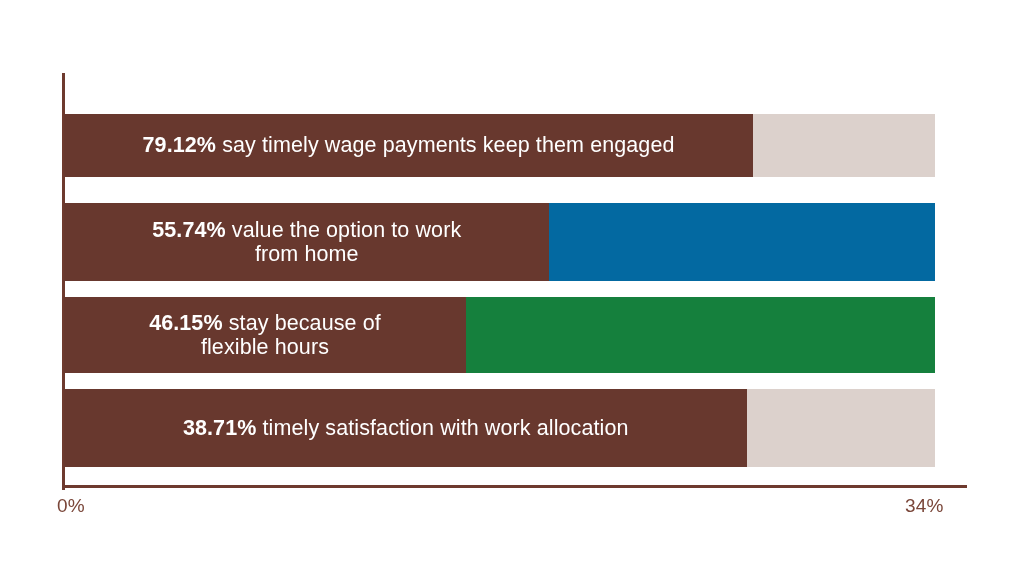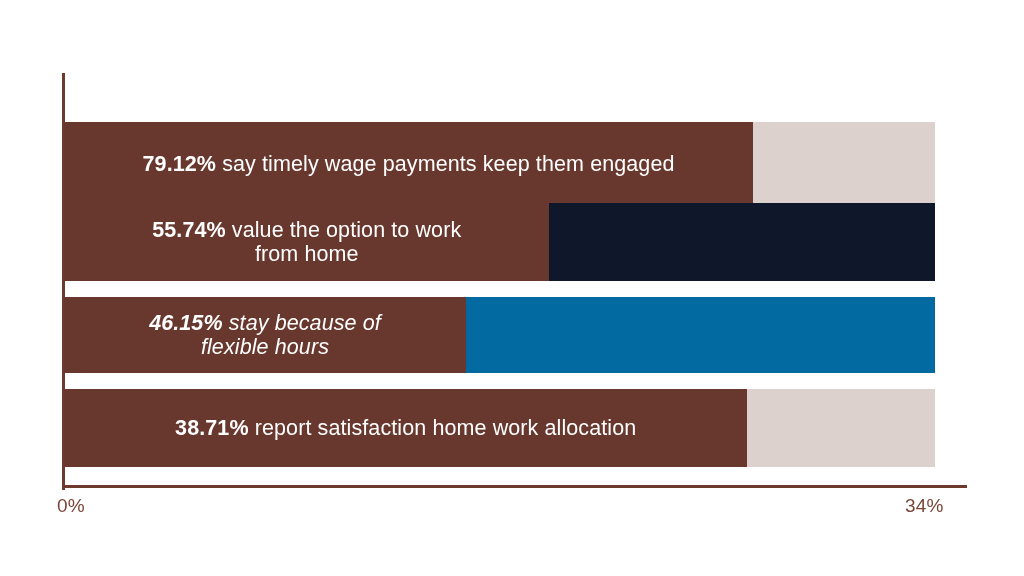--- a/index.html
+++ b/index.html
@@ -48,21 +48,21 @@
     width: 871px;
     height: 353px;
   }
 
   .bar-row {
     position: absolute;
     left: 0;
     width: 871px;
     background: #DCD1CC;
   }
-  .bar-row.r0 { top: 8px;   height: 84px; }
+  .bar-row.r0 { top: 0px;   height: 63px; }
   .bar-row.r1 { top: 89px;  height: 78px; }
   .bar-row.r2 { top: 183px; height: 76px; }
   .bar-row.r3 { top: 275px; height: 78px; }
 
   .bar-fill {
     position: absolute;
     left: 0;
     top: 0;
     height: 100%;
     background: #68382E;
@@ -124,45 +124,45 @@
 
     <div class="bar-row r0" style="background: rgb(220, 209, 204);">
       <div class="bar-fill" style="width: 79.12%; background: rgb(104, 56, 46);"></div>
       <div class="label-wrap" style="left: 0%; width: 79.12%;">
         <div class="bar-label" style="color: rgb(255, 255, 255);">
           <span><span class="pct">79.12%</span><span> say timely wage payments keep them engaged</span></span>
         </div>
       </div>
     </div>
 
-    <div class="bar-row r1" style="background: #0f172a;">
+    <div class="bar-row r1" style="background: #0369a1;">
       <div class="bar-fill" style="width: 55.74%; background: rgb(104, 56, 46);"></div>
       <div class="label-wrap" style="left: 0%; width: 55.74%;">
         <div class="bar-label" style="color: rgb(255, 255, 255);">
           <span><span class="pct">55.74%</span><span> value the option to work
 from home</span></span>
         </div>
       </div>
     </div>
 
-    <div class="bar-row r2" style="background: #0369a1; font-style: italic;">
+    <div class="bar-row r2" style="background: #15803d;">
       <div class="bar-fill" style="width: 46.15%; background: rgb(104, 56, 46);"></div>
       <div class="label-wrap" style="left: 0%; width: 46.15%;">
         <div class="bar-label" style="color: rgb(255, 255, 255);">
           <span><span class="pct">46.15%</span><span> stay because of
 flexible hours</span></span>
         </div>
       </div>
     </div>
 
     <div class="bar-row r3" style="background: rgb(220, 209, 204);">
       <div class="bar-fill" style="width: 78.47%; background: rgb(104, 56, 46);"></div>
       <div class="label-wrap" style="left: 0%; width: 78.47%;">
         <div class="bar-label" style="color: rgb(255, 255, 255);">
-          <span><span class="pct">38.71%</span><span> report satisfaction home work allocation</span></span>
+          <span><span class="pct">38.71%</span><span> timely satisfaction with work allocation</span></span>
         </div>
       </div>
     </div>
 
   </div>
 
   <div class="tick tick-min" style="color: rgb(122, 70, 57);">0%</div>
   <div class="tick tick-max" style="color: rgb(122, 70, 57);">34%</div>
 
 </div>

